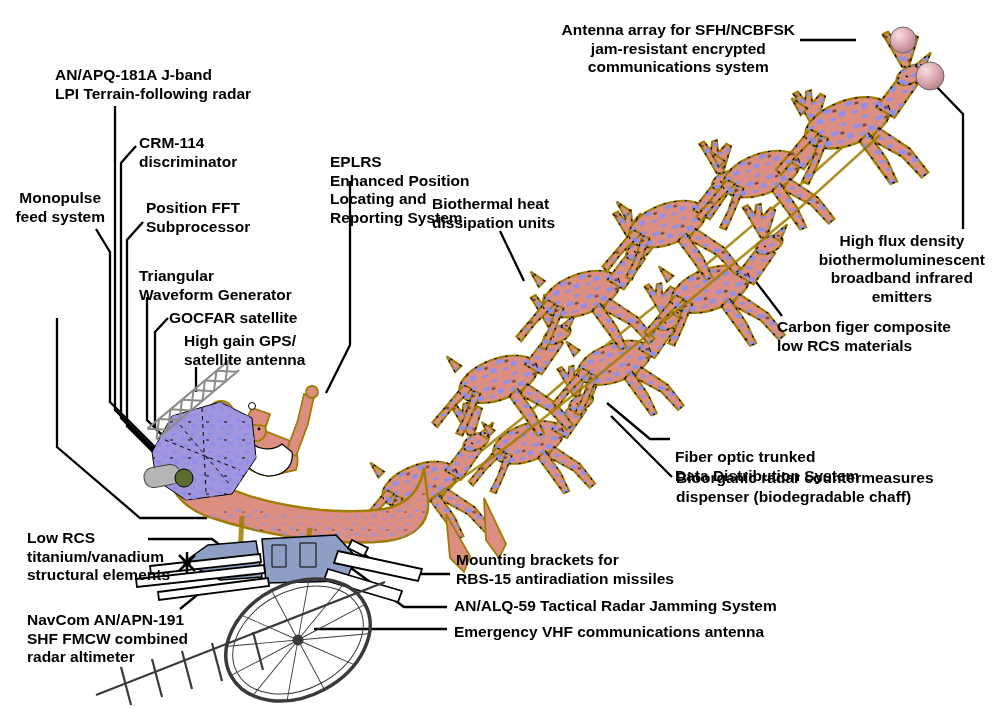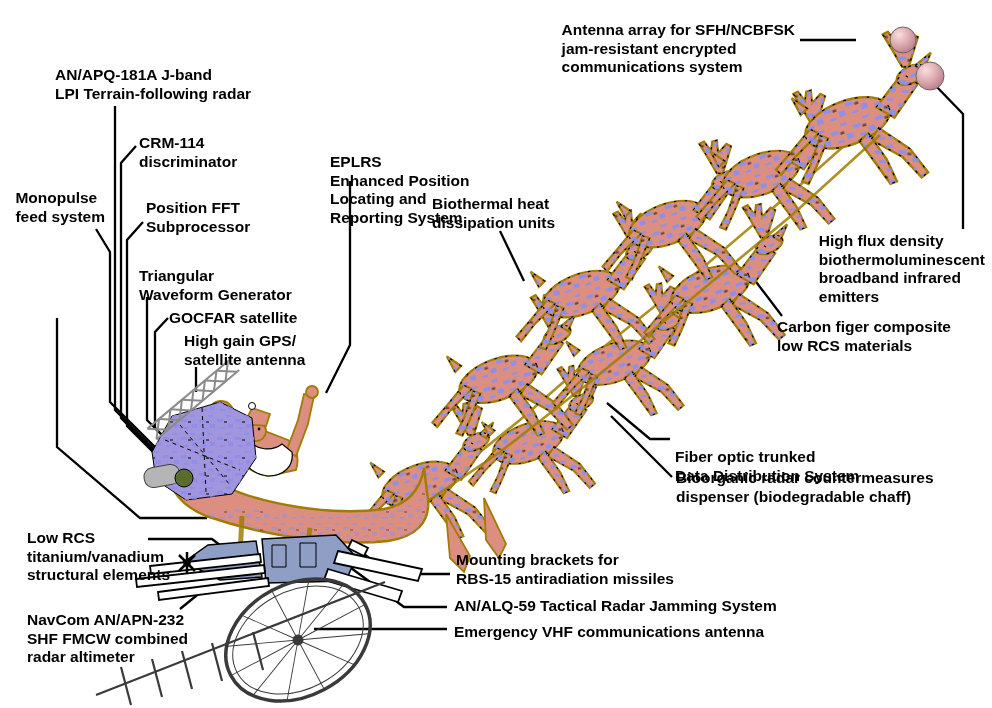--- a/index.html
+++ b/index.html
@@ -9,21 +9,21 @@
   html,body{margin:0;padding:0;background:#fff;}
   #stage{
     position:relative; width:992px; height:708px; background:var(--c-bg);
     font-family:"Liberation Sans", sans-serif; overflow:hidden;
   }
   #art{position:absolute;left:0;top:0;}
   .label{
     position:absolute; color:var(--c-text); font-weight:bold;
     font-size:15.5px; line-height:18.5px; white-space:pre-line;
   }
-  .ra{text-align:left;}
+  .ra{text-align:center;}
   .titlebox{
     position:absolute; left:455px; top:671px; width:421px; height:29px;
     border:2px solid #000; box-sizing:border-box; display:flex;
     align-items:center; justify-content:center;
     font-weight:bold; font-size:15.5px; color:var(--c-text); background:#fff;
     white-space:nowrap;
   }
   
   .deer-fill{fill:var(--c-salmon); stroke:var(--c-gold); stroke-width:1.8;}
   .deer-mottle{fill:url(#mottle); stroke:none;}
@@ -277,21 +277,21 @@
 emitters</div>
 <div class="label" style="left:777px; top:318px;">Carbon figer composite
 low RCS materials</div>
 <div class="label" style="left:675px; top:448px;">Fiber optic trunked
 Data Distribution System</div>
 <div class="label" style="left:676px; top:469px;">Bioorganic radar countermeasures
 dispenser (biodegradable chaff)</div>
 <div class="label" style="left:27px;  top:529px;">Low RCS
 titanium/vanadium
 structural elements</div>
-<div class="label" style="left:27px;  top:611px;">NavCom AN/APN-232
+<div class="label" style="left:27px;  top:611px;">NavCom AN/APN-191
 SHF FMCW combined
 radar altimeter</div>
 <div class="label" style="left:456px; top:551px;">Mounting brackets for
 RBS-15 antiradiation missiles</div>
 <div class="label" style="left:454px; top:597px;">AN/ALQ-59 Tactical Radar Jamming System</div>
 <div class="label" style="left:454px; top:623px;">Emergency VHF communications antenna</div>
 
 
 </div>
 

